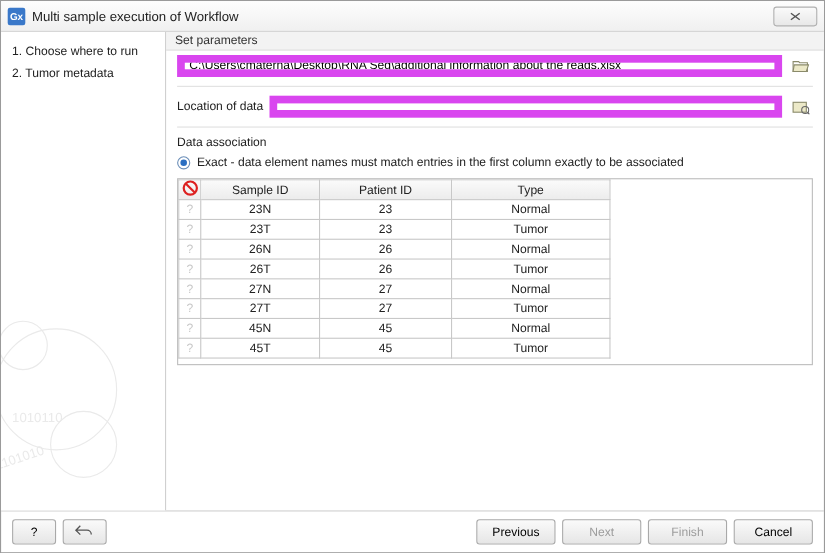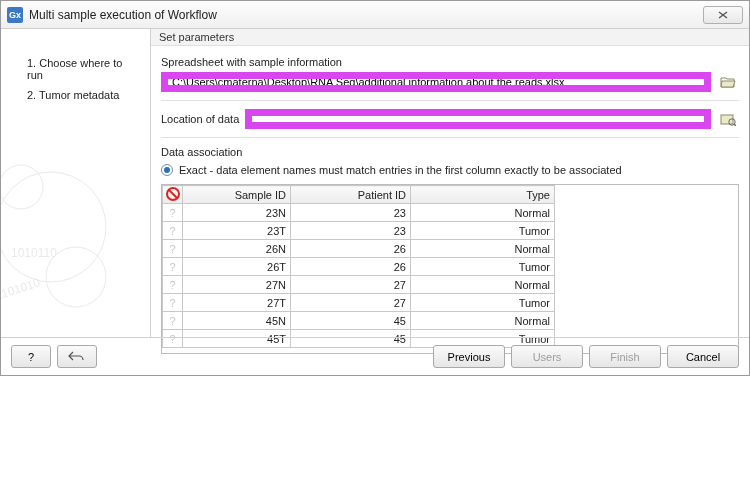--- a/index.html
+++ b/index.html
@@ -1,41 +1,41 @@
 <!DOCTYPE html>
 <html><head>
 <meta charset="utf-8">
 <style>
   * { box-sizing: border-box; }
   html, body { margin:0; padding:0; font-family: "Segoe UI", Tahoma, sans-serif; font-size: 11px; color:#222; }
-  .window { width:750px; height:376px; border:1px solid #9a9a9a; background:#fff; position:relative; display:flex; flex-direction:column; }
+  .window { width:750px; height:503px; border:1px solid #9a9a9a; background:#fff; position:relative; display:flex; flex-direction:column; }
   .titlebar { height:28px; background:linear-gradient(#fdfdfd,#f0f0f0); border-bottom:1px solid #cfcfcf; display:flex; align-items:center; padding:0 6px; }
   .titlebar .app-icon { width:16px; height:16px; background:#3a78c9; border-radius:2px; display:flex; align-items:center; justify-content:center; color:#fff; font-size:9px; font-weight:bold; margin-right:6px; }
   .titlebar .title { flex:1; font-size:12px; }
   .titlebar .win-close { width:40px; height:18px; border:1px solid #b0b0b0; border-radius:3px; background:linear-gradient(#fafafa,#e8e8e8); display:flex; align-items:center; justify-content:center; color:#555; font-size:10px; cursor:pointer; }
   .body { flex:1; display:flex; min-height:0; }
   .sidebar { width:150px; border-right:1px solid #d0d0d0; padding:8px 10px; background:#fff; position:relative; overflow:hidden; }
   .sidebar-bg { position:absolute; left:-20px; bottom:-10px; opacity:0.16; pointer-events:none; }
-  .sidebar ol { list-style:none; margin:16px; padding:0; position:relative; z-index:1; }
+  .sidebar ol { list-style:none; margin:0; padding:0; position:relative; z-index:1; }
   .sidebar li { padding:4px 0; cursor:pointer; }
   .content { flex:1; display:flex; flex-direction:column; min-height:0; }
   .section-head { background:#f3f3f3; border-bottom:1px solid #e0e0e0; padding:2px 8px; color:#333; }
   .params { padding:4px 10px 8px 10px; }
   .group-label { margin:6px 0 4px 0; }
   .h-row { display:flex; align-items:center; gap:6px; }
   .h-row label { white-space:nowrap; }
   .input-text { flex:1; height:20px; border:7px solid #d946ef; background:#fff; padding:0 4px; font-size:11px; }
   .icon-btn { width:22px; height:20px; border:1px solid transparent; background:transparent; display:flex; align-items:center; justify-content:center; cursor:pointer; }
   hr.sep { border:none; border-top:1px solid #e0e0e0; margin:8px 0; }
   .radio-row { display:flex; align-items:center; gap:6px; padding:2px 0; }
   .radio-outer { width:12px; height:12px; border:1px solid #6b8eb8; border-radius:50%; display:flex; align-items:center; justify-content:center; background:#fff; cursor:pointer; }
   .radio-dot { width:6px; height:6px; background:#2b6fc2; border-radius:50%; }
   .table-wrap { border:1px solid #bcbcbc; margin-top:6px; height:170px; overflow:auto; }
   table { border-collapse:collapse; width:392px; font-size:11px; table-layout:fixed; }
-  th, td { border:1px solid #c8c8c8; padding:1px 4px; height:18px; text-align:right; background:#fff; }
+  th, td { border:1px solid #c8c8c8; padding:1px 4px; height:18px; text-align:center; background:#fff; }
   thead th { background:linear-gradient(#fafafa,#ececec); font-weight:normal; position:relative; }
   col.c0 { width:20px; }
   col.c1 { width:108px; }
   col.c2 { width:120px; }
   col.c3 { width:144px; }
   .th0 { padding:0; text-align:center; }
   .noentry { display:inline-flex; width:14px; height:14px; border-radius:50%; border:2px solid #d22; align-items:center; justify-content:center; position:relative; }
   .noentry::before { content:""; width:12px; height:2px; background:#d22; transform:rotate(45deg); position:absolute; }
   .row-icon { color:#c8c8c8; text-align:center; }
   .footer { height:38px; border-top:1px solid #d0d0d0; display:flex; align-items:center; padding:0 10px; gap:6px; }
@@ -78,21 +78,20 @@
           <span>2.</span>
           <span>Tumor metadata</span>
         </li>
       </ol>
     </div>
 
     <div class="content">
       <div class="section-head">Set parameters</div>
 
       <div class="params">
-        <div class="group-label">Spreadsheet with sample information</div>
         <div class="h-row">
           <input class="input-text" type="text" value="C:\Users\cmaterna\Desktop\RNA Seq\additional information about the reads.xlsx" style="">
           <div class="icon-btn">
             <svg width="16" height="14" viewBox="0 0 16 14">
                 <path d="M1 3h5l1 1h7v8H1z" fill="none" stroke="#8a8a6a"></path>
                 <path d="M2 6h13l-2 6H1z" fill="#ece9c8" stroke="#8a8a6a"></path>
               </svg>
           </div>
         </div>
 
@@ -194,17 +193,17 @@
 
   <div class="footer">
     <button class="btn small">?</button>
     <button class="btn small">
       <svg width="20" height="12" viewBox="0 0 20 12">
           <path d="M6 2 L2 6 L6 10 M2 6 h10 a4 4 0 0 1 4 4" fill="none" stroke="#555" stroke-width="1.2"></path>
         </svg>
     </button>
     <div class="spacer"></div>
     <button class="btn">Previous</button>
-    <button class="btn" disabled="">Users</button>
+    <button class="btn" disabled="">Next</button>
     <button class="btn" disabled="">Finish</button>
     <button class="btn">Cancel</button>
   </div>
 </div>
 
 </body></html>

